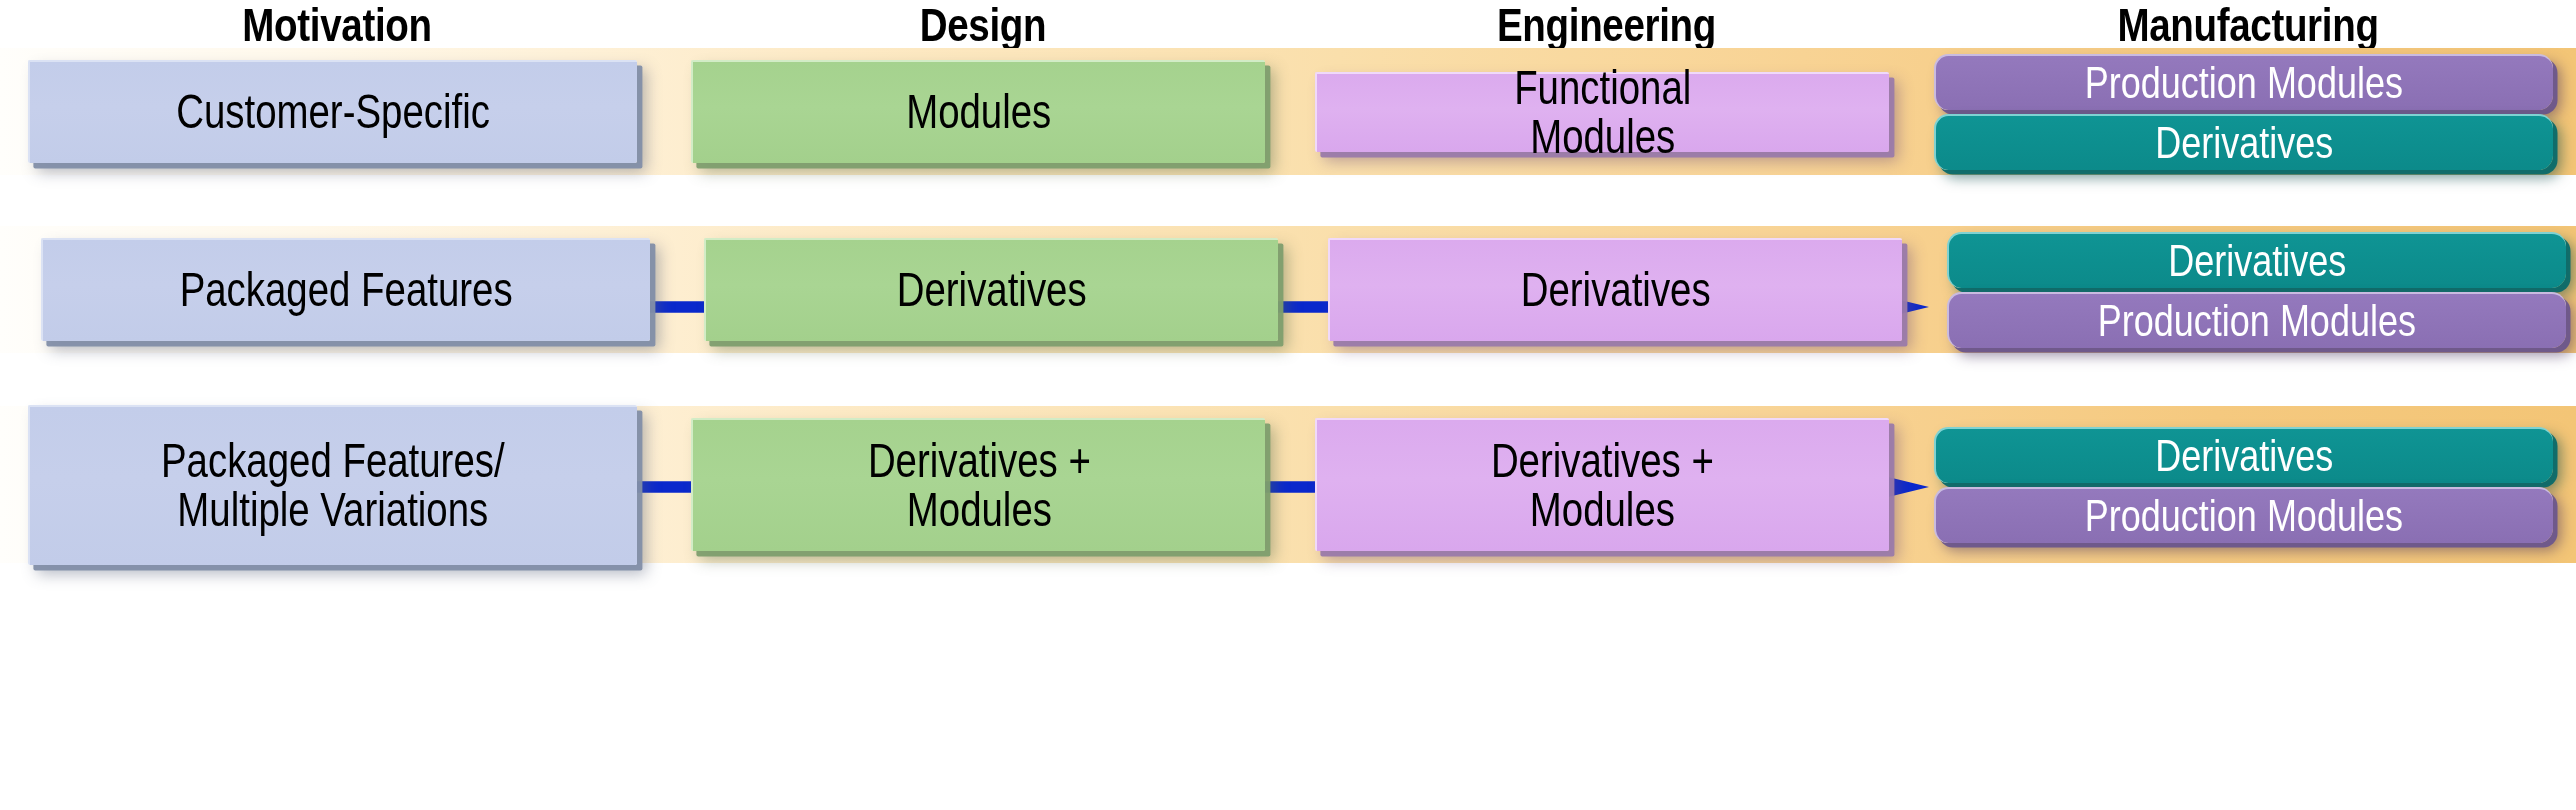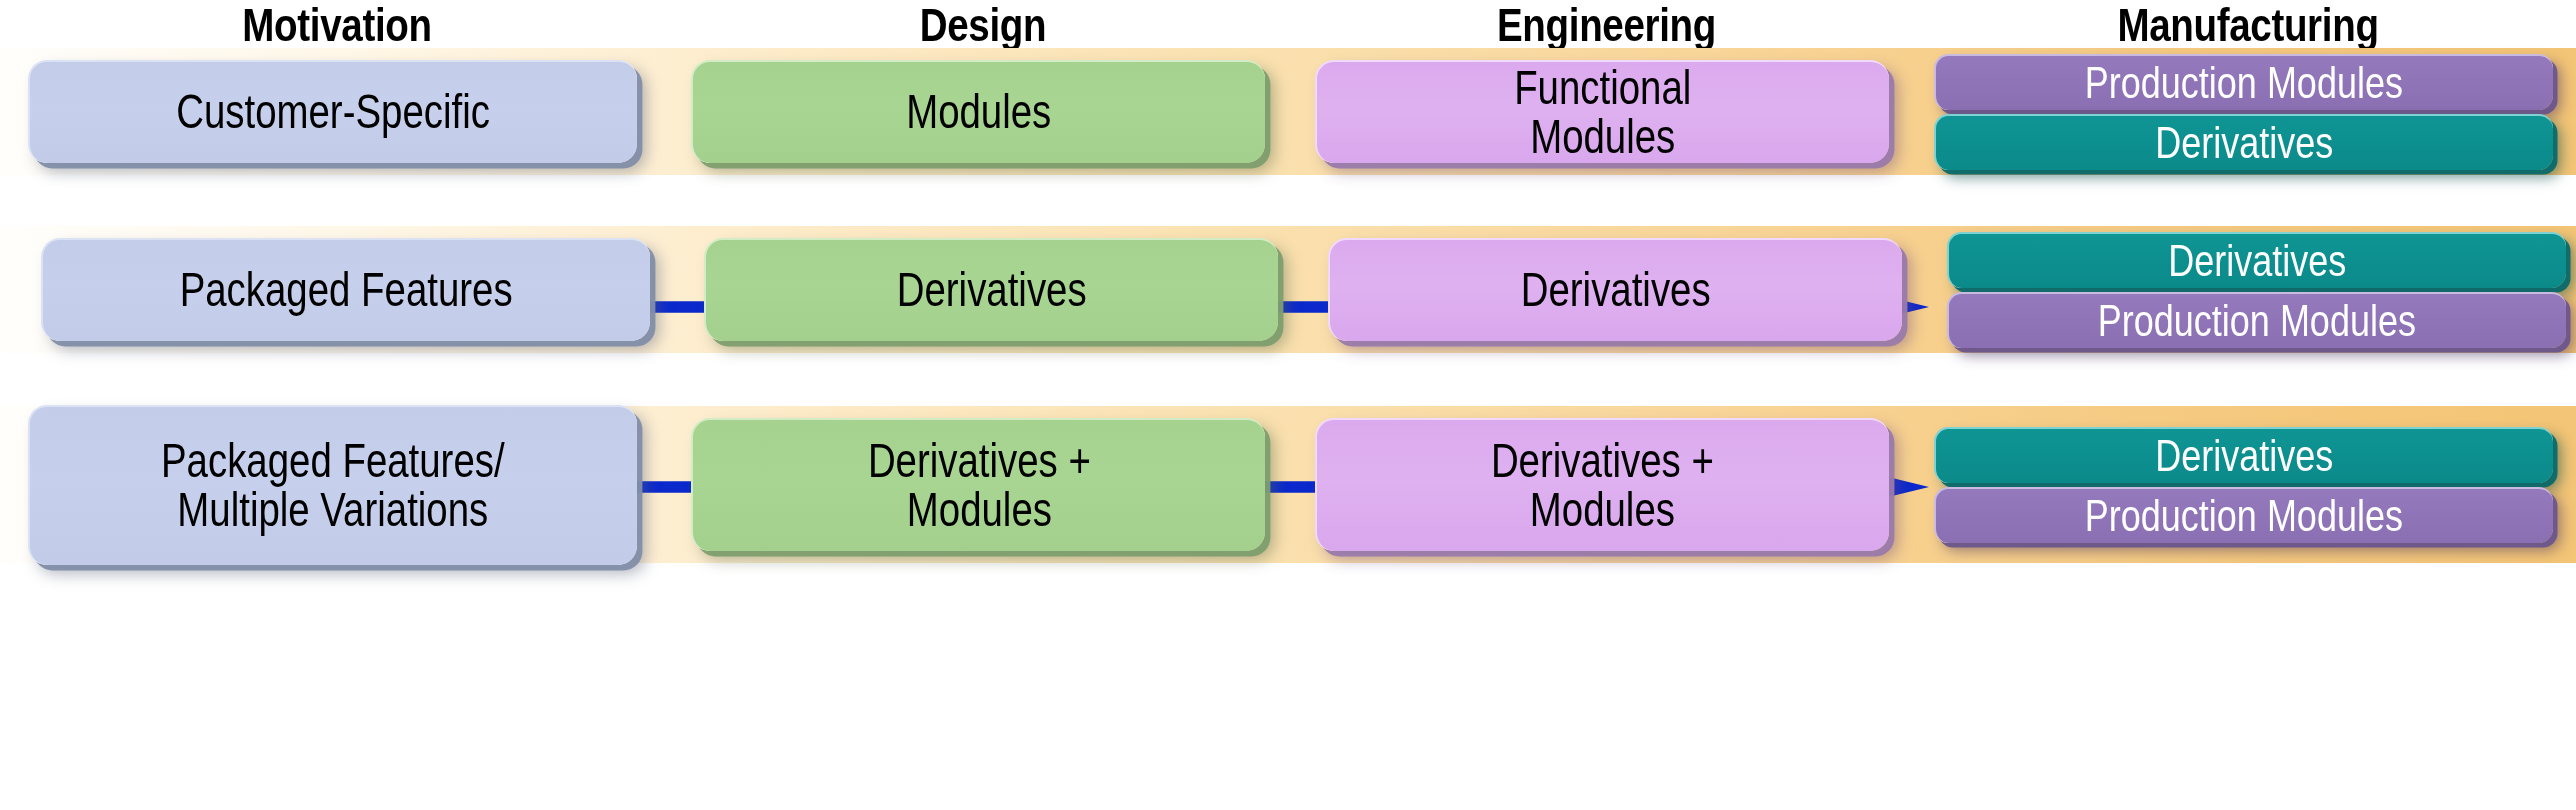--- a/index.html
+++ b/index.html
@@ -84,21 +84,21 @@
   .col-engineering  { width: 619px; }
   .col-manufacturing{ width: 664px; }
 
   
   .box {
     position: relative;
     display: flex;
     align-items: center;
     justify-content: center;
     text-align: center;
-    border-radius: 19px;
+    border-radius: 2px;
     box-sizing: border-box;
     line-height: 1.02;
     font-size: 48px;
     color: #000000;
     padding: 0 9px;
   }
   .box .txt {
     transform: scaleX(0.80);
     display: block;
     white-space: pre-line;
@@ -204,21 +204,21 @@
       <div class="box box-blue" style="height:103px;">
         <span class="txt">Customer-Specific</span>
       </div>
     </div>
     <div class="col col-design">
       <div class="box box-green" style="height:103px;">
         <span class="txt">Modules</span>
       </div>
     </div>
     <div class="col col-engineering">
-      <div class="box box-violet" style="height:103px;">
+      <div class="box box-violet" style="height:80px;">
         <span class="txt">Functional
 Modules</span>
       </div>
     </div>
     <div class="col col-manufacturing">
       <div class="mfg-stack">
         <div class="pill pill-purple">
           <span class="txt">Production Modules</span>
         </div>
         <div class="pill pill-teal">

